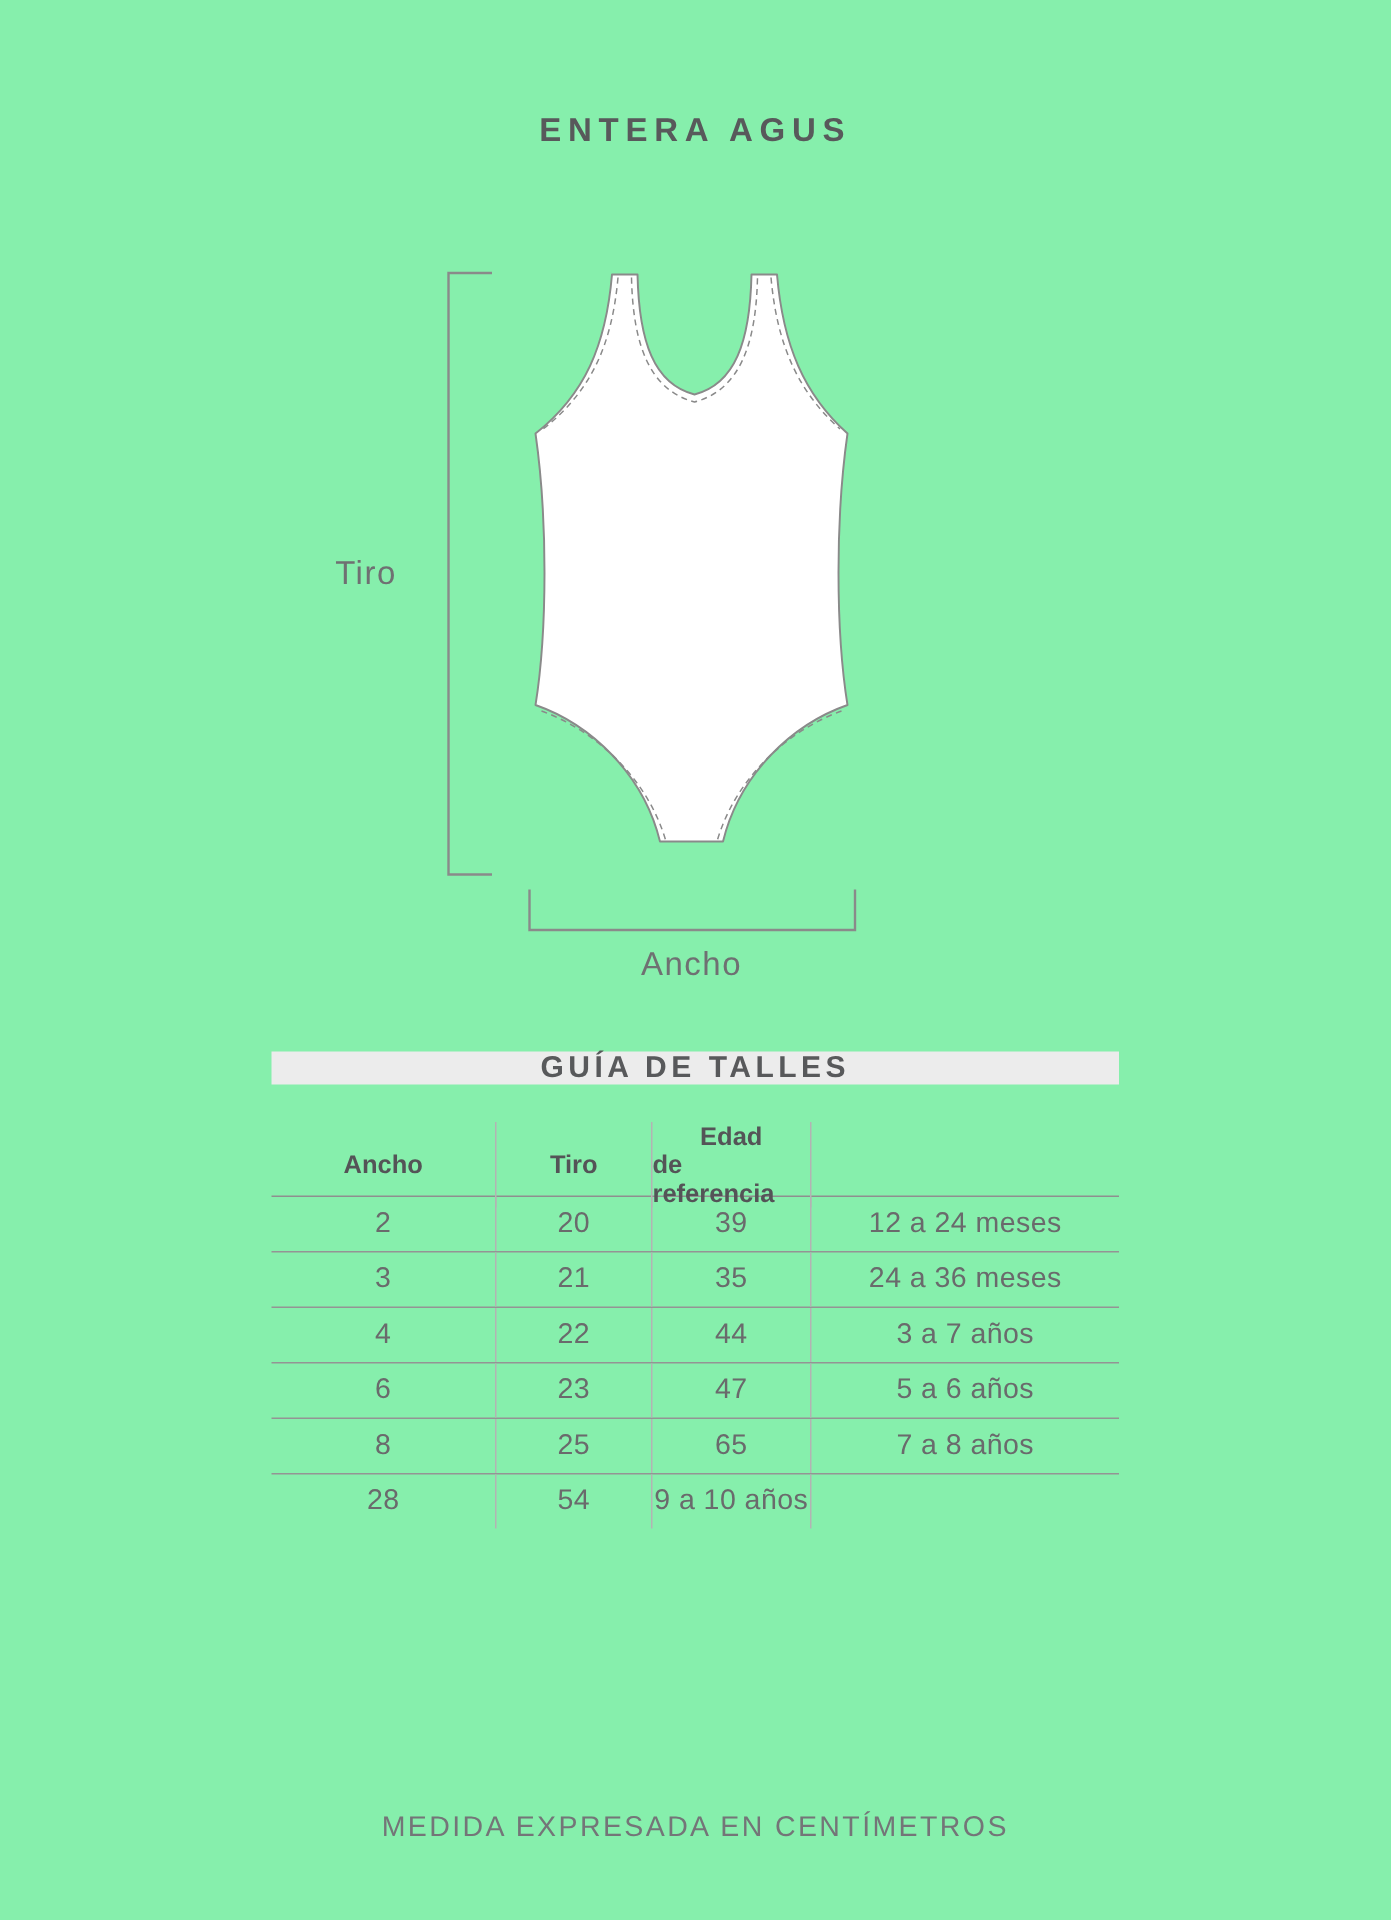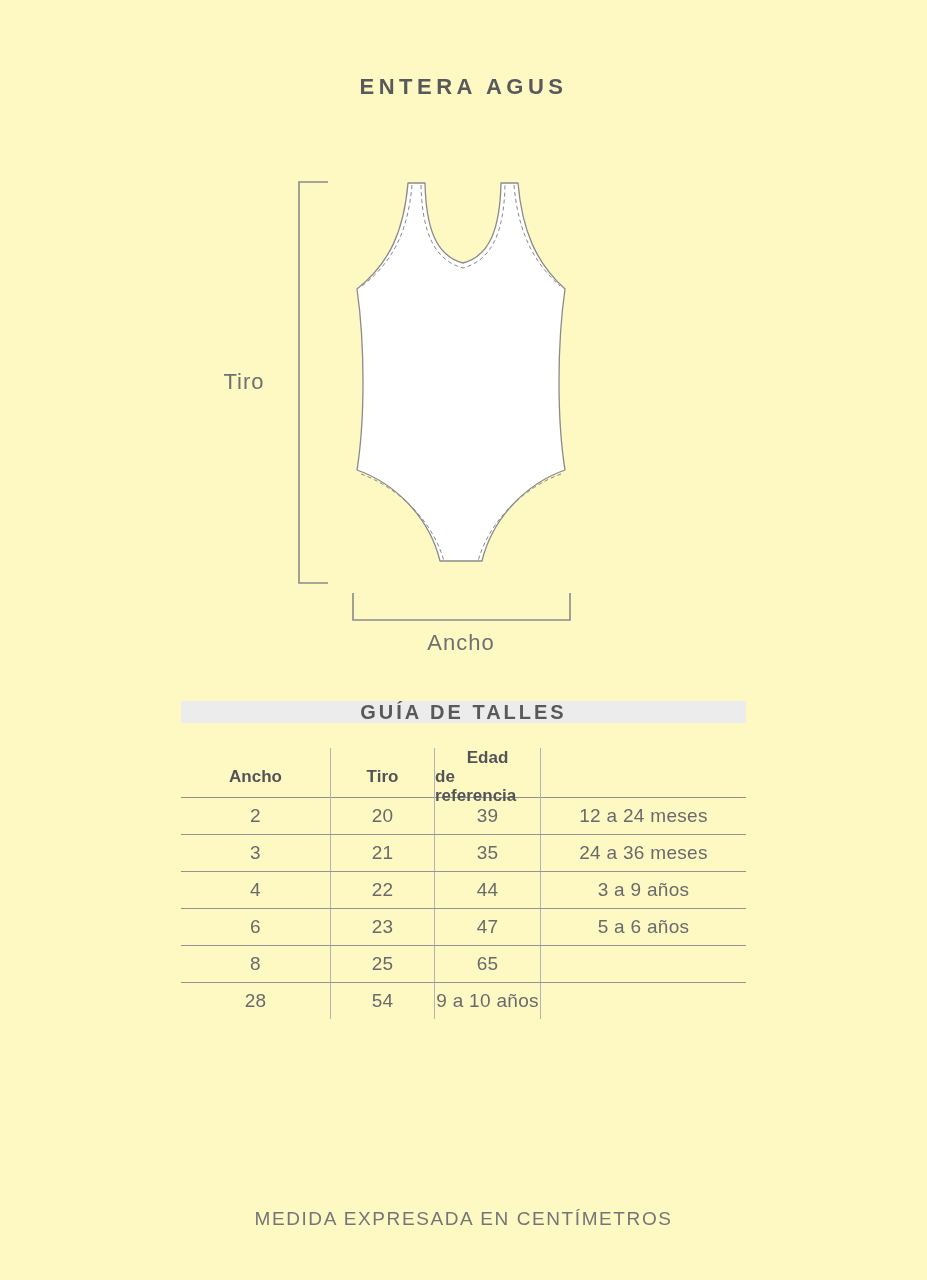--- a/index.html
+++ b/index.html
@@ -1,19 +1,19 @@
 <!DOCTYPE html>
 <html><head>
 <meta charset="utf-8">
 <style>
   html,body{margin:0;padding:0;background:#ffffff;}
   .canvas{
     position:relative;
     width:927px;height:1280px;
-    background:#fef9c3;
+    background:#86efac;
     font-family:"Liberation Sans", sans-serif;
     overflow:hidden;
   }
   .page-title{
     position:absolute;top:74px;left:0;width:927px;
     text-align:center;
     font-size:22px;font-weight:700;letter-spacing:4.5px;
     color:#58595b;
   }
   .diagram-svg{position:absolute;left:285px;top:170px;}
@@ -126,32 +126,33 @@
     <div class="t-row t-data">
       <div class="t-cell">3</div>
       <div class="t-cell">21</div>
       <div class="t-cell">35</div>
       <div class="t-cell">24 a 36 meses</div>
     </div>
     <div class="t-row t-data">
       <div class="t-cell">4</div>
       <div class="t-cell">22</div>
       <div class="t-cell">44</div>
-      <div class="t-cell">3 a 9 años</div>
+      <div class="t-cell">3 a 7 años</div>
     </div>
     <div class="t-row t-data">
       <div class="t-cell">6</div>
       <div class="t-cell">23</div>
       <div class="t-cell">47</div>
       <div class="t-cell">5 a 6 años</div>
     </div>
     <div class="t-row t-data">
       <div class="t-cell">8</div>
       <div class="t-cell">25</div>
       <div class="t-cell">65</div>
+      <div class="t-cell">7 a 8 años</div>
     </div>
     <div class="t-row t-data">
       <div class="t-cell">28</div>
       <div class="t-cell">54</div>
       <div class="t-cell">9 a 10 años</div>
     </div>
   </div>
 
   <div class="page-footer">MEDIDA EXPRESADA EN CENTÍMETROS</div>
 

